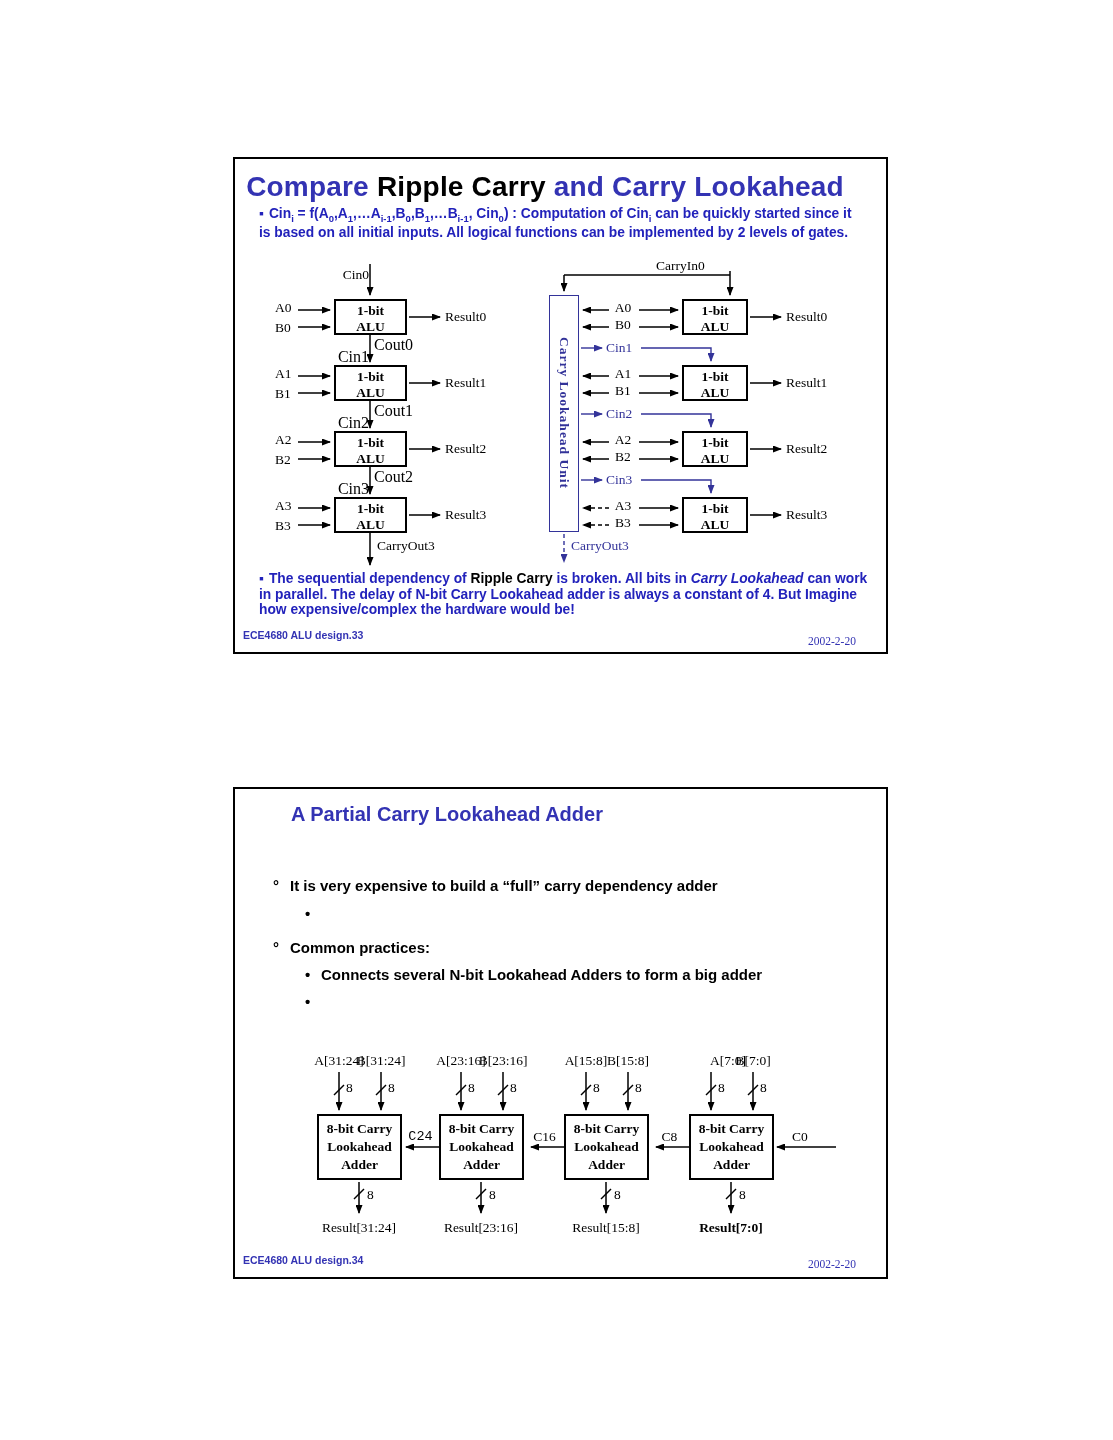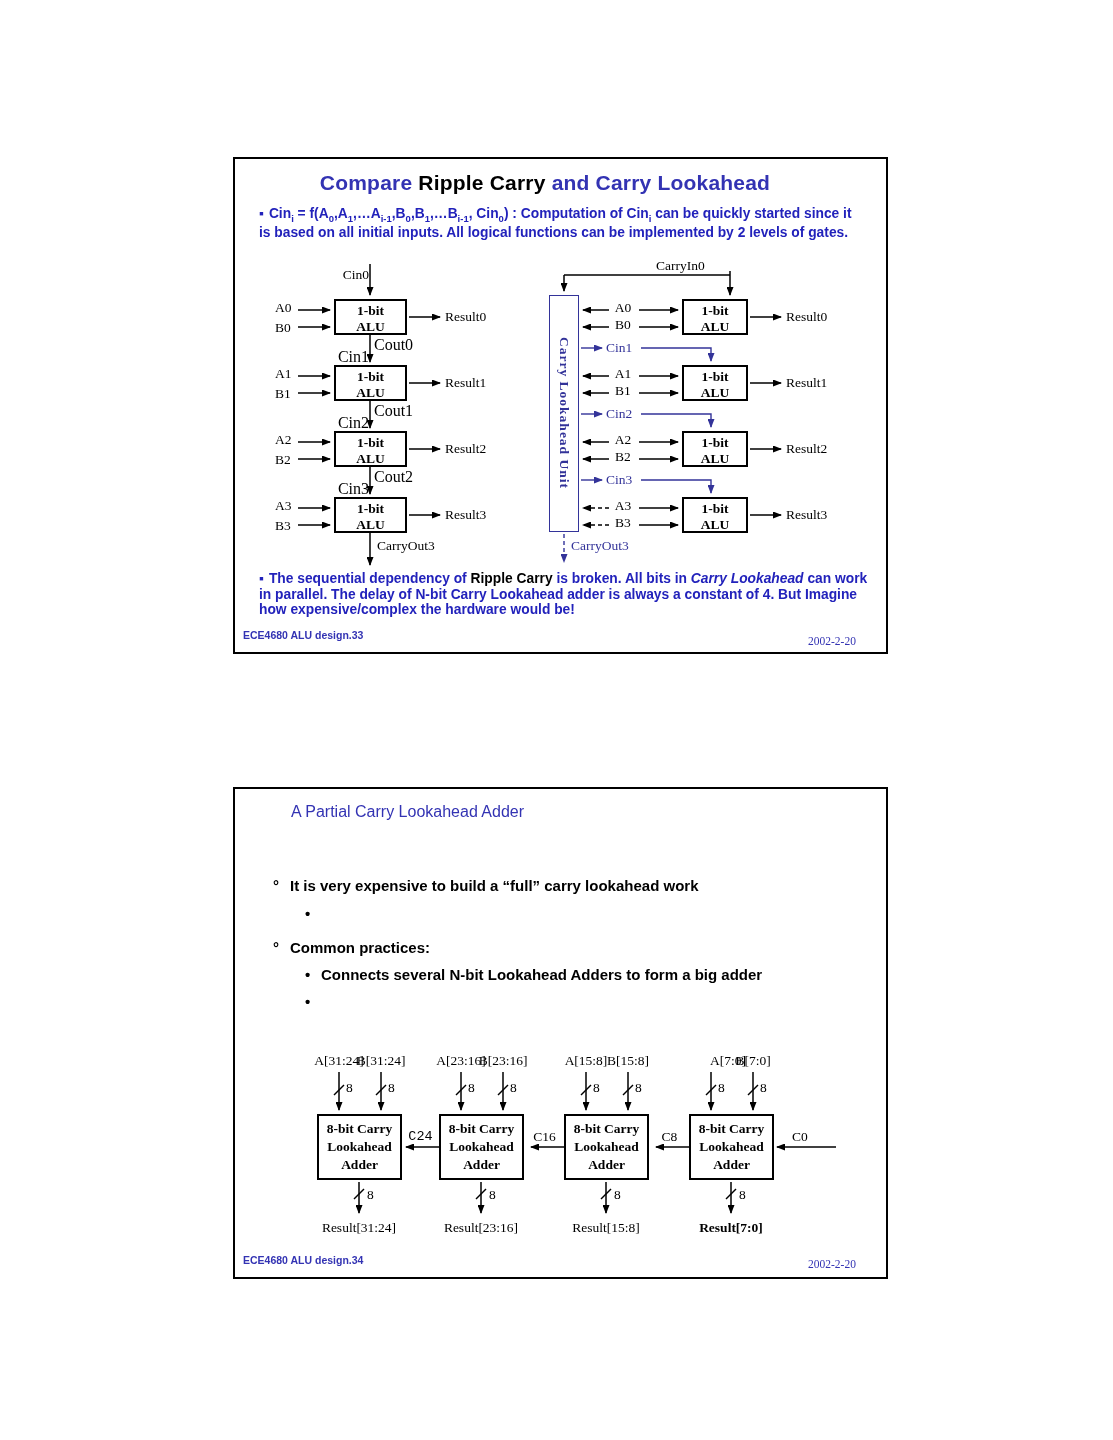--- a/index.html
+++ b/index.html
@@ -8,41 +8,41 @@
     --dblue:#333399;      
   }
   html,body{margin:0;padding:0;background:#ffffff;}
   #page{position:relative;width:1113px;height:1440px;background:#ffffff;overflow:hidden;
         font-family:"Liberation Sans",sans-serif;}
   .slide{position:absolute;left:233px;width:651px;background:#fff;border:2px solid #000;}
   #slide1{top:157px;height:493px;}
   #slide2{top:787px;height:488px;}
   .wires{position:absolute;left:0;top:0;pointer-events:none;}
   .s1-title{position:absolute;left:0;top:12px;width:620px;text-align:center;
-            font-size:21px;font-weight:bold;color:var(--tblue);letter-spacing:.2px;}
+            font-size:28px;font-weight:bold;color:var(--tblue);letter-spacing:.2px;}
   .s1-title .blk{color:#000;}
   .bpar{position:absolute;font-size:13.8px;font-weight:bold;color:var(--blue);line-height:1.14;}
   .bpar .mk{margin-right:5px;}
   .bpar sub{font-size:9.5px;}
   .bpar .blk{color:#000;}
   .bpar .ital{font-style:italic;}
   .dlabel{position:absolute;font-family:"Liberation Serif",serif;font-size:13.5px;color:#000;white-space:nowrap;}
   .small{font-size:16px;}
   .blue{color:var(--dblue);}
   .ctr{text-align:center;}
   .rt{text-align:right;}
   .alu-box{position:absolute;border:2px solid #000;background:#fff;text-align:center;
            font-family:"Liberation Serif",serif;font-weight:bold;font-size:13.5px;line-height:16px;padding-top:2px;box-sizing:border-box;}
   .cla-unit{position:absolute;border:1px solid var(--dblue);background:#fff;display:flex;
             align-items:center;justify-content:center;box-sizing:border-box;}
   .cla-unit span{writing-mode:vertical-rl;font-family:"Liberation Serif",serif;font-weight:bold;
                  font-size:13.5px;color:var(--dblue);letter-spacing:1px;}
   .adder-box{position:absolute;border:2px solid #000;background:#fff;text-align:center;
              font-family:"Liberation Serif",serif;font-weight:bold;font-size:13.5px;line-height:18px;padding-top:4px;box-sizing:border-box;}
-  .s2-title{position:absolute;left:56px;top:14px;font-size:16px;font-weight:normal;color:var(--tblue);}
+  .s2-title{position:absolute;left:56px;top:14px;font-size:20px;font-weight:bold;color:var(--tblue);}
   .s2-b{position:absolute;font-size:15px;font-weight:bold;color:#000;line-height:1.2;}
   .foot-l{position:absolute;left:8px;font-size:10.5px;font-weight:bold;color:var(--tblue);}
   .foot-r{position:absolute;font-family:"Liberation Serif",serif;font-size:11.5px;color:var(--tblue);}
 </style>
 </head>
 <body>
 
 <div id="page">
 
   <div id="slide1" class="slide">
@@ -259,21 +259,21 @@
         <line x1="371" y1="393" x2="371" y2="424" marker-end="url(#mk-b2)"></line>
         <line x1="366" y1="410" x2="376" y2="400"></line>
         <line x1="496" y1="393" x2="496" y2="424" marker-end="url(#mk-b2)"></line>
         <line x1="491" y1="410" x2="501" y2="400"></line>
       </g>
     </svg>
 
     <div class="s2-title">A Partial Carry Lookahead Adder</div>
 
     <div class="s2-b" style="left:38px;top:88px;">°</div>
-    <div class="s2-b" style="left:55px;top:88px;width:540px;">It is very expensive to build a “full” carry lookahead work</div>
+    <div class="s2-b" style="left:55px;top:88px;width:540px;">It is very expensive to build a “full” carry dependency adder</div>
     <div class="s2-b" style="left:70px;top:116px;">•</div>
     <div class="s2-b" style="left:38px;top:150px;">°</div>
     <div class="s2-b" style="left:55px;top:150px;width:540px;">Common practices:</div>
     <div class="s2-b" style="left:70px;top:177px;">•</div>
     <div class="s2-b" style="left:86px;top:177px;width:510px;">Connects several N-bit Lookahead Adders to form a big adder</div>
     <div class="s2-b" style="left:70px;top:204px;">•</div>
 
     <div class="dlabel ctr" style="left:69px;top:264px;width:70px;">A[31:24]</div>
     <div class="dlabel ctr" style="left:111px;top:264px;width:70px;">B[31:24]</div>
     <div class="dlabel ctr" style="left:191px;top:264px;width:70px;">A[23:16]</div>

